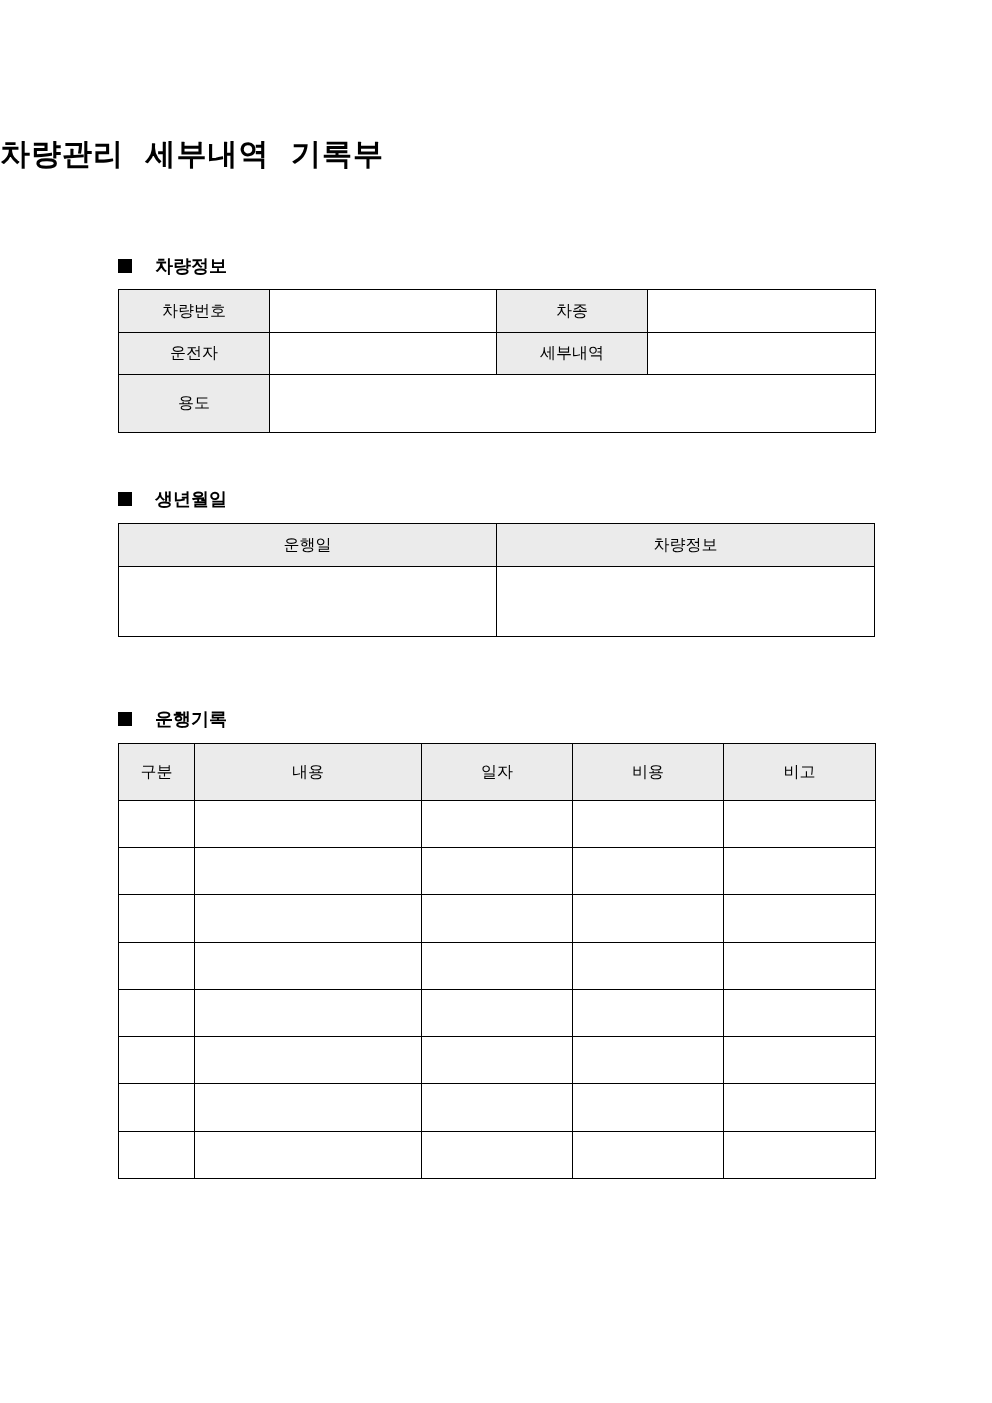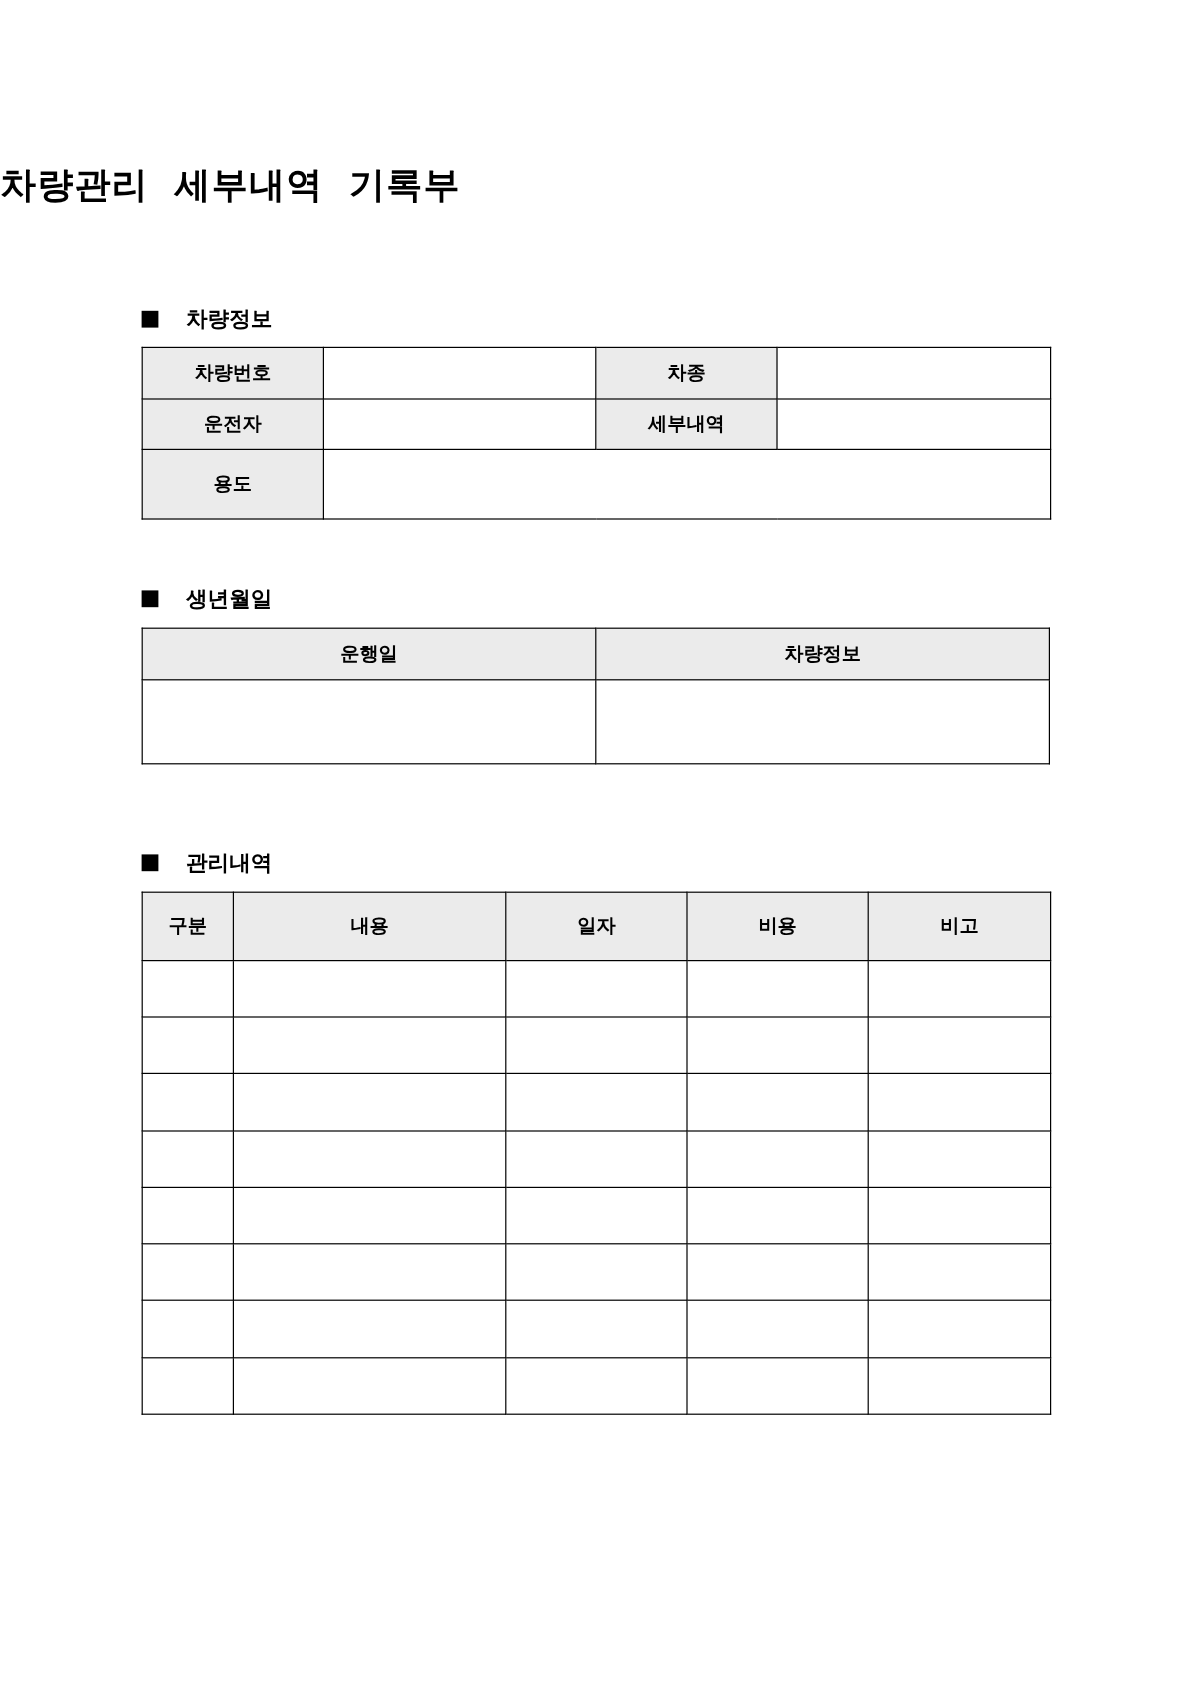--- a/index.html
+++ b/index.html
@@ -1,21 +1,21 @@
 <!DOCTYPE html>
 <html><head>
 <meta charset="utf-8">
 <style>
   html, body { margin:0; padding:0; background:#ffffff; }
   body { width:992px; height:1403px; position:relative; font-family:"DejaVu Sans", sans-serif; color:#000; }
   .title { position:absolute; top:134px; left:0; width:992px; text-align:left; font-size:30px; font-weight:bold; letter-spacing:1px; word-spacing:10px; }
   .sec { position:absolute; left:118px; font-size:18px; font-weight:bold; display:flex; align-items:center;gap:11px; }
   .sq { display:inline-block; width:14px; height:14px; background:#000; margin-right:12px; }
   table { position:absolute; left:118px; width:757px; border-collapse:collapse; table-layout:fixed; }
-  td, th { border:1px solid #000; text-align:center; font-size:16px; font-weight:bold; padding:0; }
+  td, th { border:1px solid #000; text-align:center; font-size:16px; font-weight:normal; padding:0; }
   .hd { background:#ebebeb; }
 </style>
 </head>
 <body>
 
 <div class="title">차량관리 세부내역 기록부</div>
 
 <div class="sec" style="top:254px;">
   <span class="sq"></span>
   <span>차량정보</span>
@@ -59,21 +59,21 @@
   </tr>
   <tr style="height:70px">
     <td></td>
     <td></td>
   </tr>
 </tbody>
   </table>
 
 <div class="sec" style="top:707px;">
   <span class="sq"></span>
-  <span>관리내역</span>
+  <span>운행기록</span>
 </div>
 <table style="top:743px;">
   <colgroup>
       <col style="width:76px">
       <col style="width:227px">
       <col style="width:151px">
       <col style="width:151px">
       <col style="width:152px">
     </colgroup>
   <tbody>

